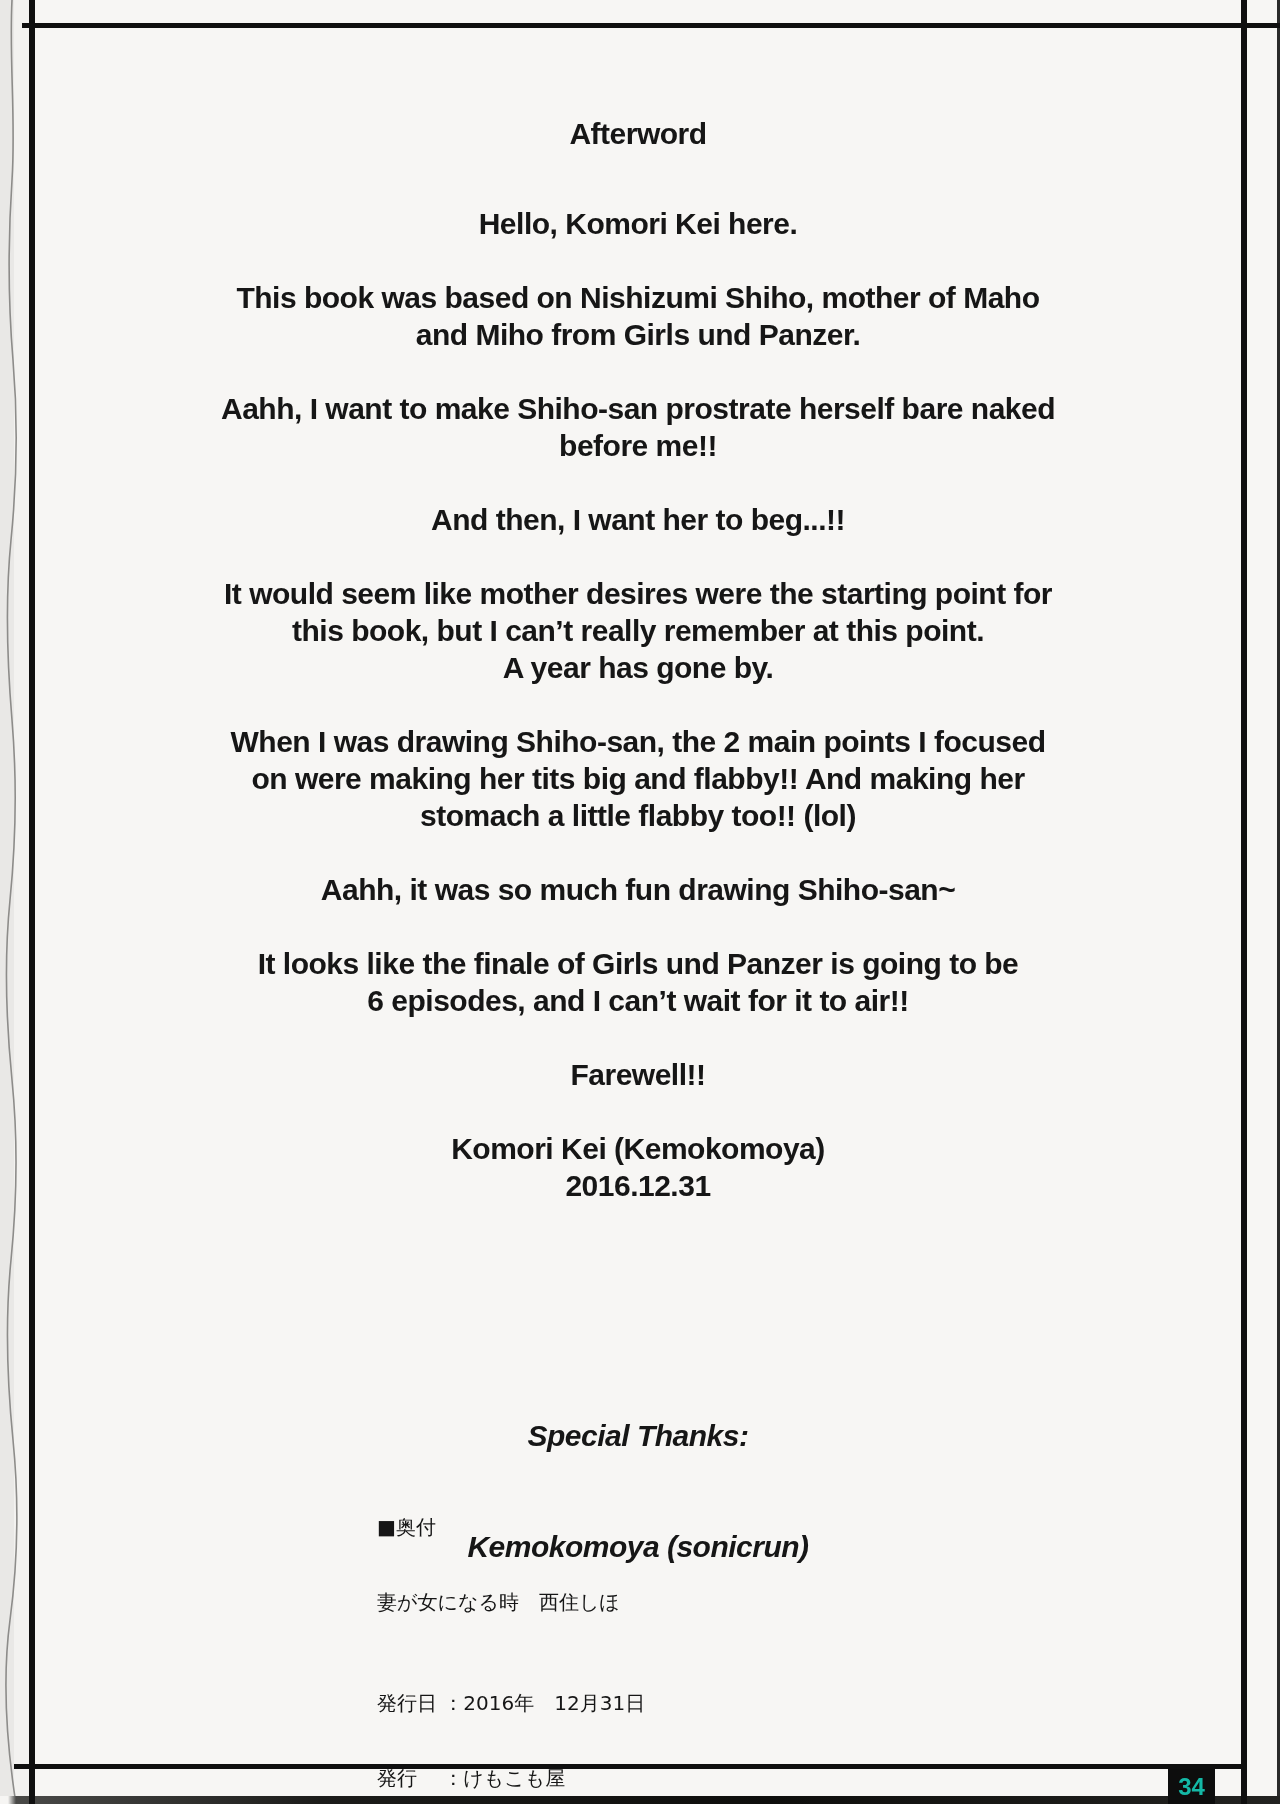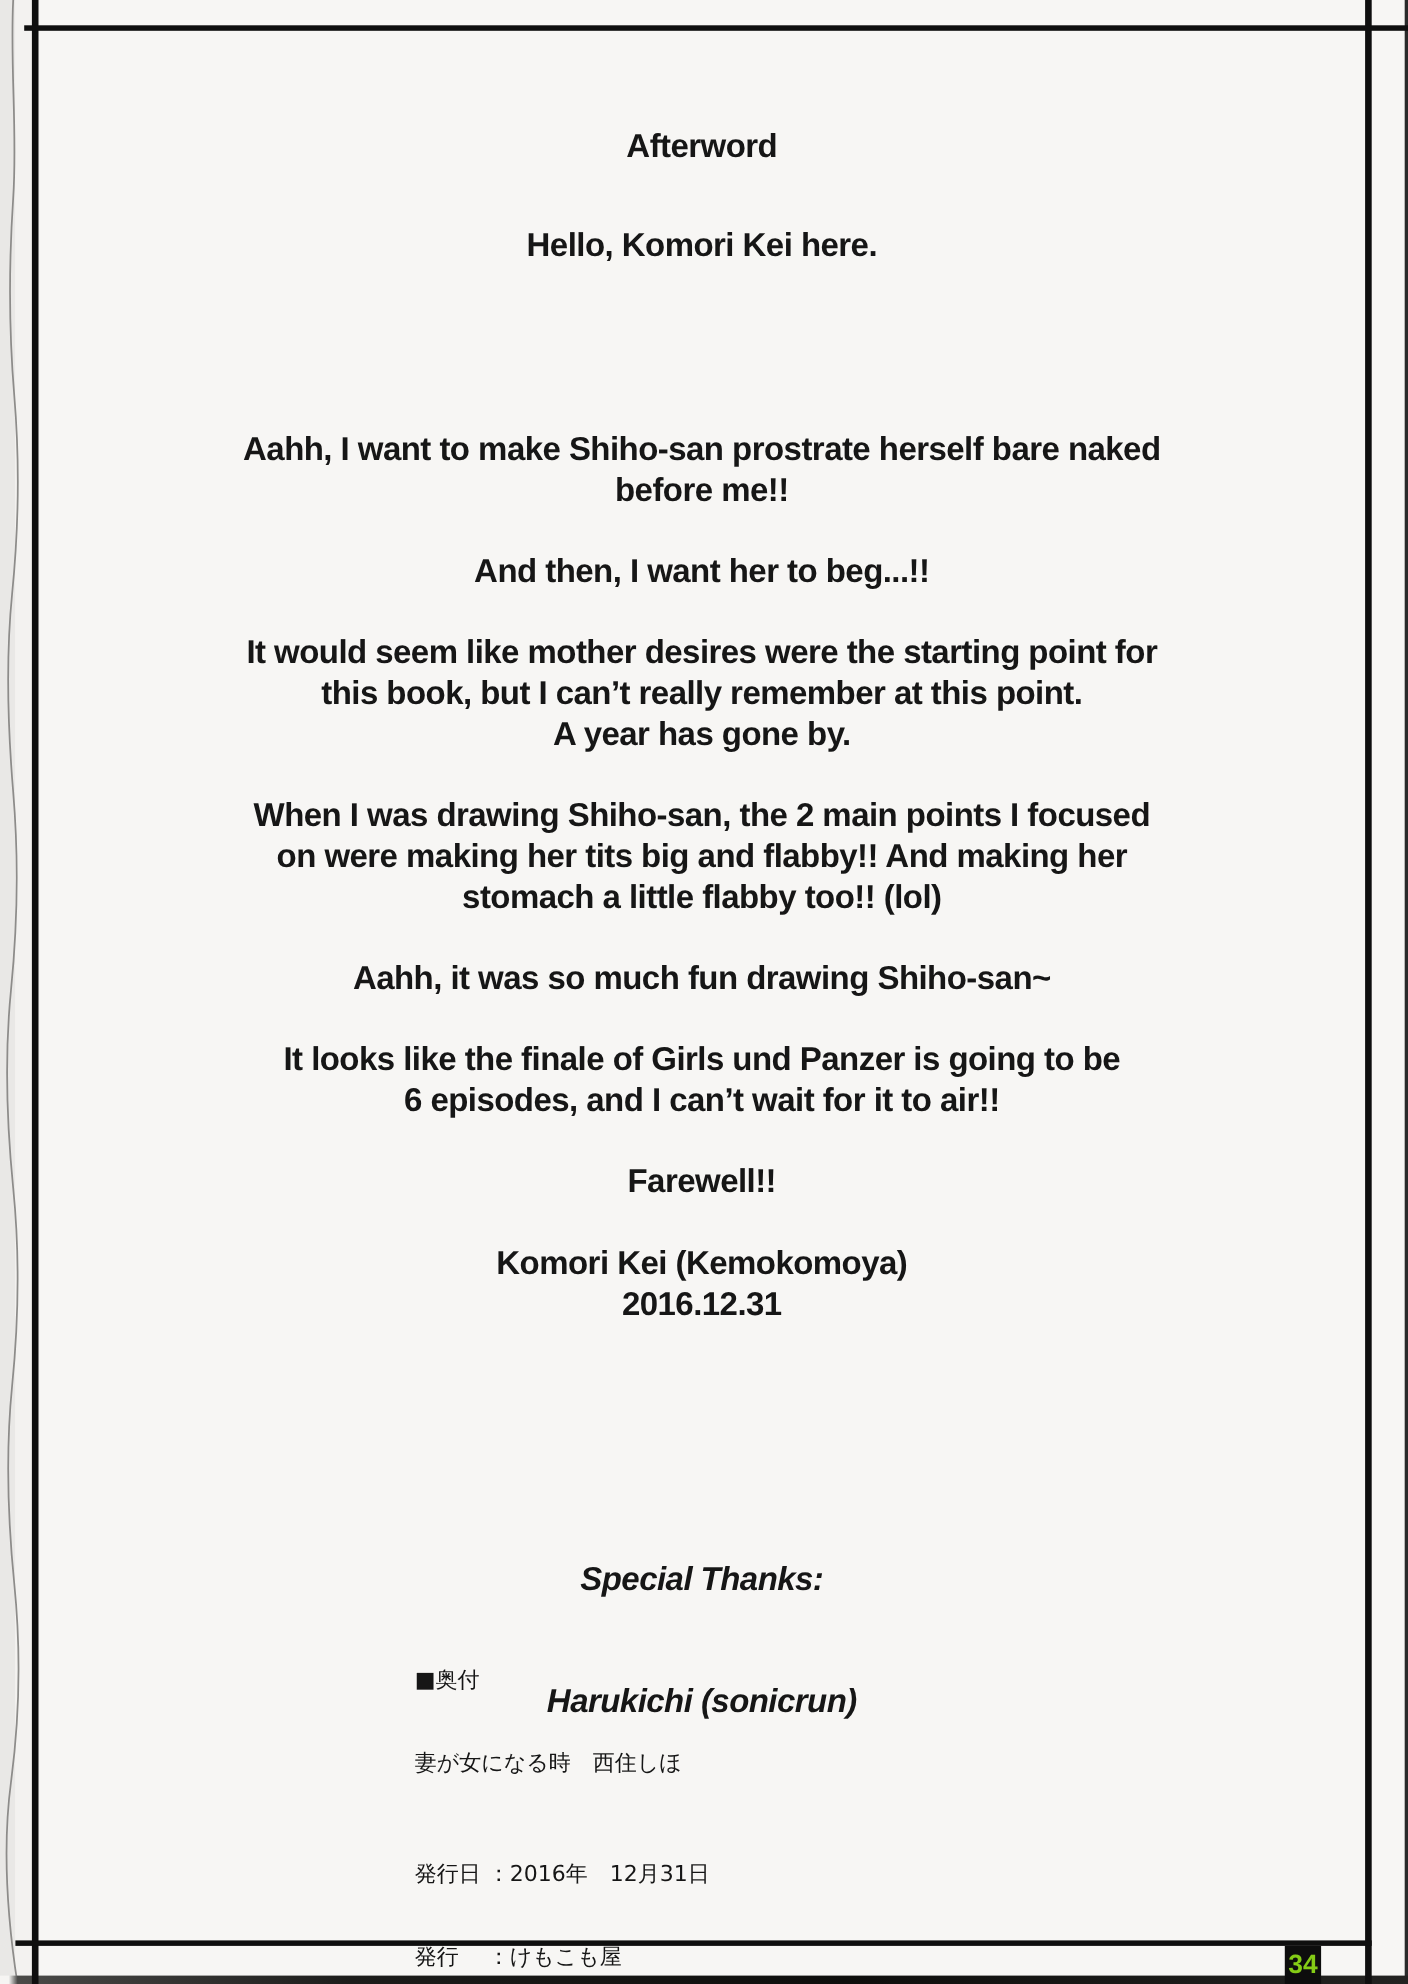--- a/index.html
+++ b/index.html
@@ -21,22 +21,22 @@
     background:linear-gradient(90deg,#f6f5f3 0px,#f6f5f3 8px,#4a4a48 16px,#1c1c1a 25%,#0e0e0c 60%,#232321 100%);
   }
   
   .frame-line{position:absolute;background:#0f0f0f;}
   .frame-left  {left:29px;top:0;width:6px;height:1804px;}
   .frame-right {left:1241px;top:0;width:6px;height:1804px;}
   .frame-top   {left:22px;top:23px;width:1258px;height:5px;}
   .frame-bottom{left:14px;top:1764px;width:1233px;height:5px;}
   
   .page-badge{
-    position:absolute;left:1168px;top:1769px;width:33px;height:35px;
-    background:#0d0d0d;color:#84cc16;
+    position:absolute;left:1168px;top:1769px;width:47px;height:35px;
+    background:#0d0d0d;color:#14b8a6;
     font-size:24px;font-weight:bold;
     display:flex;align-items:center;justify-content:center;
     letter-spacing:0;
   }
   
   .text-col{position:absolute;left:70px;top:0;width:1136px;height:1804px;}
   .title,.para,.thanks{
     position:absolute;left:0;width:100%;
     text-align:center;
     font-weight:bold;
@@ -73,31 +73,32 @@
 <div class="frame-line frame-bottom"></div>
 
 <div class="page-badge">
   <span>34</span>
 </div>
 
 <div class="text-col">
   <div class="title">Afterword</div>
 
   <div class="para" style="top: 205px;"><div>Hello, Komori Kei here.</div></div>
+    <div class="para" style="top: 279px;"><div>This book was based on Nishizumi Shiho, mother of Maho</div><div>and Miho from Girls und Panzer.</div></div>
     <div class="para" style="top: 390px;"><div>Aahh, I want to make Shiho-san prostrate herself bare naked</div><div>before me!!</div></div>
     <div class="para" style="top: 501px;"><div>And then, I want her to beg...!!</div></div>
     <div class="para" style="top: 575px;"><div>It would seem like mother desires were the starting point for</div><div>this book, but I can’t really remember at this point.</div><div>A year has gone by.</div></div>
     <div class="para" style="top: 723px;"><div>When I was drawing Shiho-san, the 2 main points I focused</div><div>on were making her tits big and flabby!! And making her</div><div>stomach a little flabby too!! (lol)</div></div>
     <div class="para" style="top: 871px;"><div>Aahh, it was so much fun drawing Shiho-san~</div></div>
     <div class="para" style="top: 945px;"><div>It looks like the finale of Girls und Panzer is going to be</div><div>6 episodes, and I can’t wait for it to air!!</div></div>
     <div class="para" style="top: 1056px;"><div>Farewell!!</div></div>
     <div class="para" style="top: 1130px;"><div>Komori Kei (Kemokomoya)</div><div>2016.12.31</div></div>
     <div class="thanks">
     <div>Special Thanks:</div>
-    <div>Harukichi (sonicrun)</div>
+    <div>Kemokomoya (sonicrun)</div>
   </div>
 </div>
 
 <div class="colophon">
   <div>■奥付</div>
   <div>妻が女になる時　西住しほ</div>
   <div class="gap-before">発行日 ：2016年　12月31日</div>
   <div>発行　 ：けもこも屋</div>
   
   

